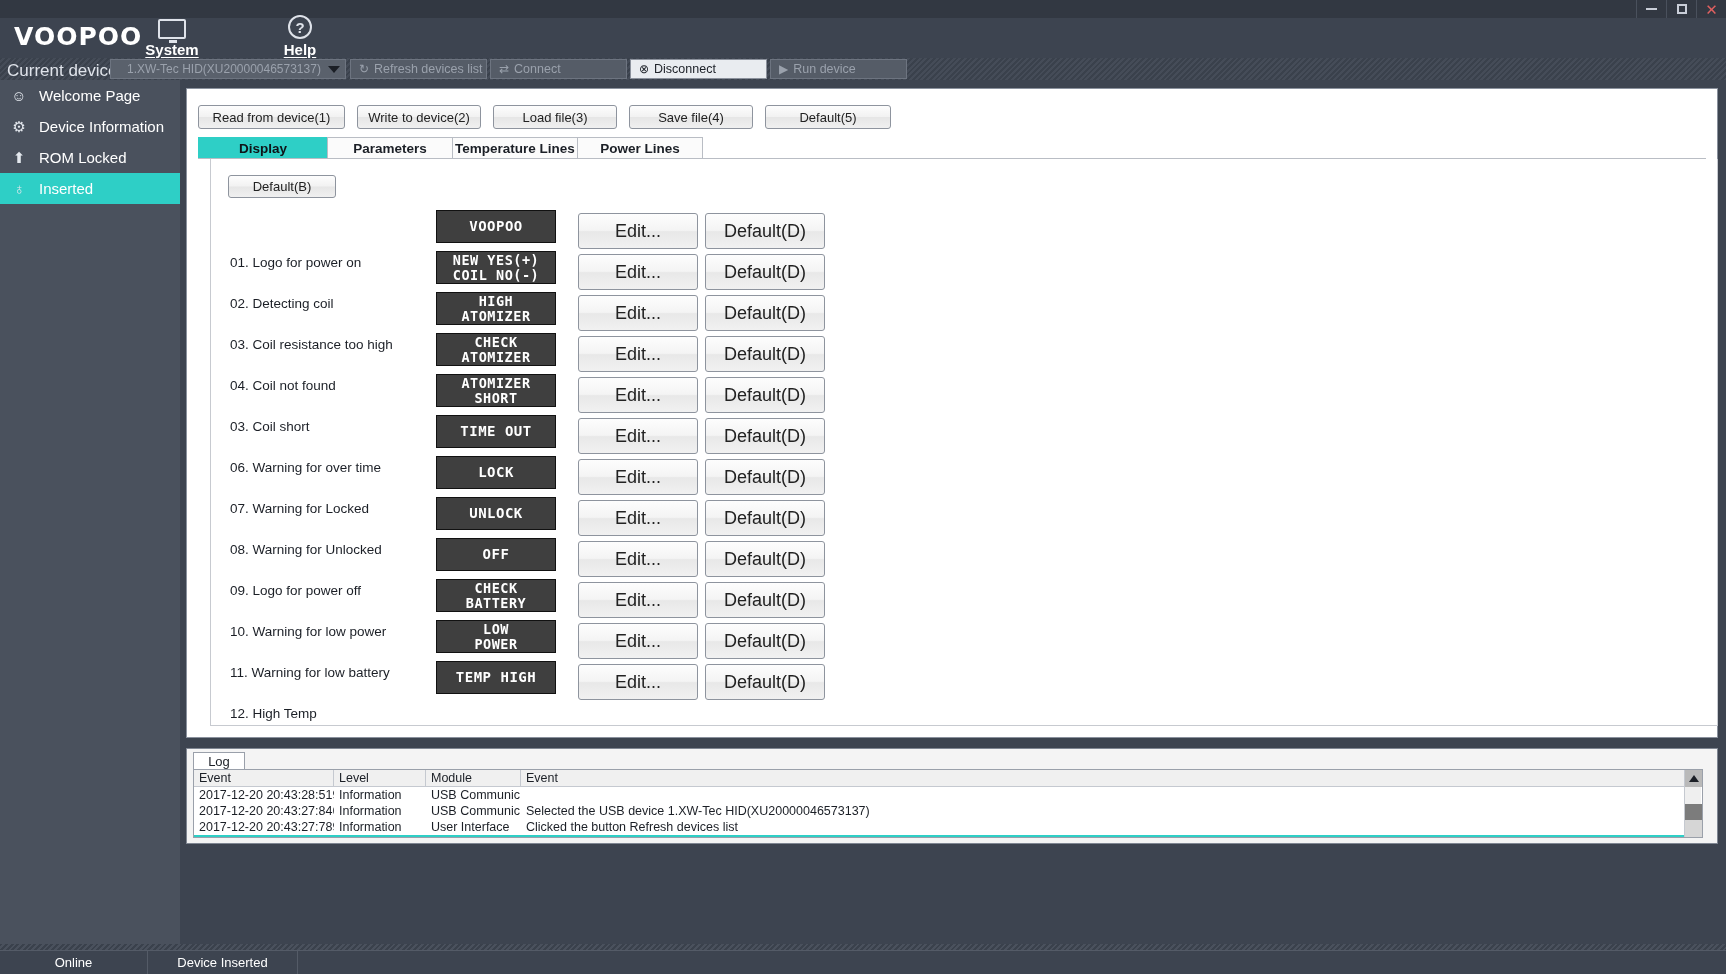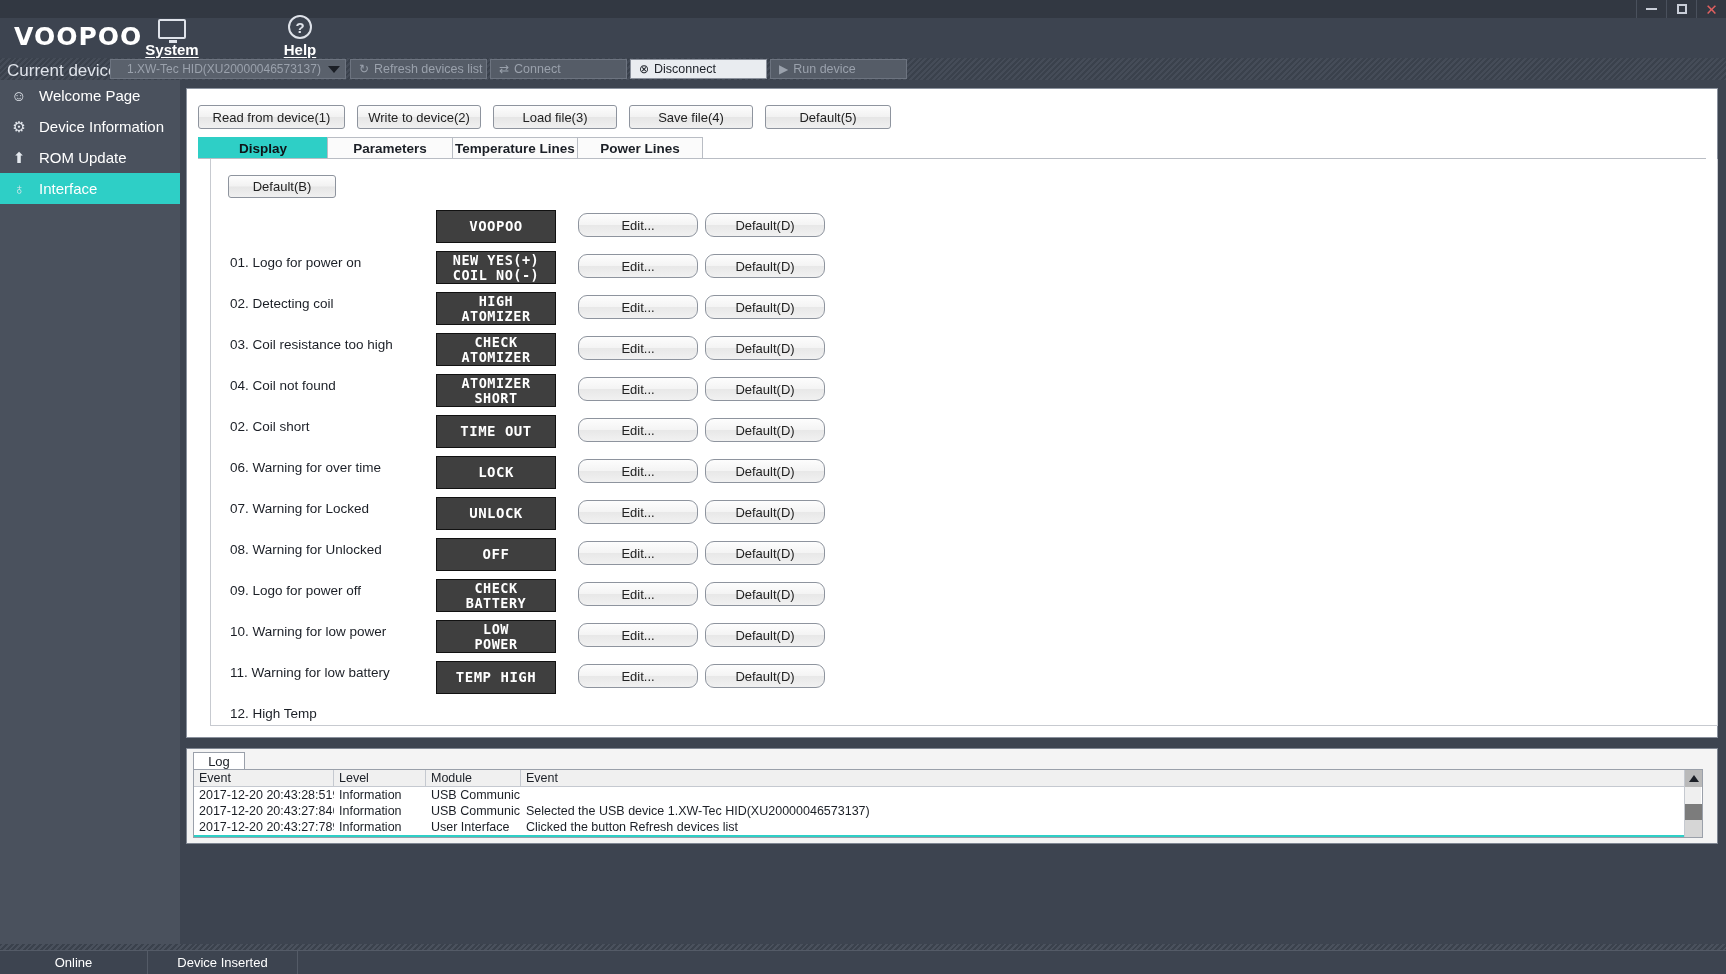--- a/index.html
+++ b/index.html
@@ -135,24 +135,24 @@
   .lcd {
     position: absolute; left: 225px; top: 3px; width: 120px; height: 33px;
     background: #3f3f3f; border: 1px solid #111;
     display: flex; flex-direction: column; align-items: center; justify-content: center;
     color: #ffffff; font-family: "DejaVu Sans Mono", monospace;
     font-size: 14px; font-weight: bold; letter-spacing: 0.5px; line-height: 15px;
     text-align: center;
   }
   .lcd.two-line { font-size: 13.5px; line-height: 15px; }
   .rbtn {
-    position: absolute; top: 6px; height: 24px;
-    border: 1px solid #8e949e; border-radius: 9px;
+    position: absolute; top: 6px; height: 36px;
+    border: 1px solid #8e949e; border-radius: 3px;
     background: linear-gradient(to bottom,#fdfdfd 0%,#f4f4f4 48%,#e8e8e8 52%,#f1f1f1 100%);
-    color: #222; font-size: 13px; display: flex; align-items: center; justify-content: center;
+    color: #222; font-size: 18px; display: flex; align-items: center; justify-content: center;
   }
   .rbtn.edit { left: 367px; width: 120px; }
   .rbtn.dflt { left: 494px; width: 120px; }
 
   
   .logpanel {
     position: absolute; left: 186px; top: 748px; width: 1532px; height: 96px;
     background: #f4f4f4; border: 1px solid #7f8692;
   }
   .logtab {
@@ -264,25 +264,25 @@
     <div class="side-item">
       <span class="side-ico">☺</span>
       <span>Welcome Page</span>
     </div>
     <div class="side-item">
       <span class="side-ico">⚙</span>
       <span>Device Information</span>
     </div>
     <div class="side-item">
       <span class="side-ico">⬆</span>
-      <span>ROM Update</span>
+      <span>ROM Locked</span>
     </div>
     <div class="side-item active">
       <span class="side-ico">♁</span>
-      <span>Interface</span>
+      <span>Inserted</span>
     </div>
   </div>
 
   <div class="main">
 
     <div class="topbtns">
       <div class="wbtn" id="btn-read">Read from device(1)</div>
       <div class="wbtn" id="btn-write">Write to device(2)</div>
       <div class="wbtn" id="btn-load">Load file(3)</div>
       <div class="wbtn" id="btn-save">Save file(4)</div>
@@ -335,21 +335,21 @@
           <div class="row-label">04. Coil not found</div>
           <div class="lcd two-line">
             <span>CHECK</span>
             <span>ATOMIZER</span>
           </div>
           <div class="rbtn edit">Edit...</div>
           <div class="rbtn dflt">Default(D)</div>
         </div>
 
         <div class="row">
-          <div class="row-label">02. Coil short</div>
+          <div class="row-label">03. Coil short</div>
           <div class="lcd two-line">
             <span>ATOMIZER</span>
             <span>SHORT</span>
           </div>
           <div class="rbtn edit">Edit...</div>
           <div class="rbtn dflt">Default(D)</div>
         </div>
 
         <div class="row">
           <div class="row-label">06. Warning for over time</div>

